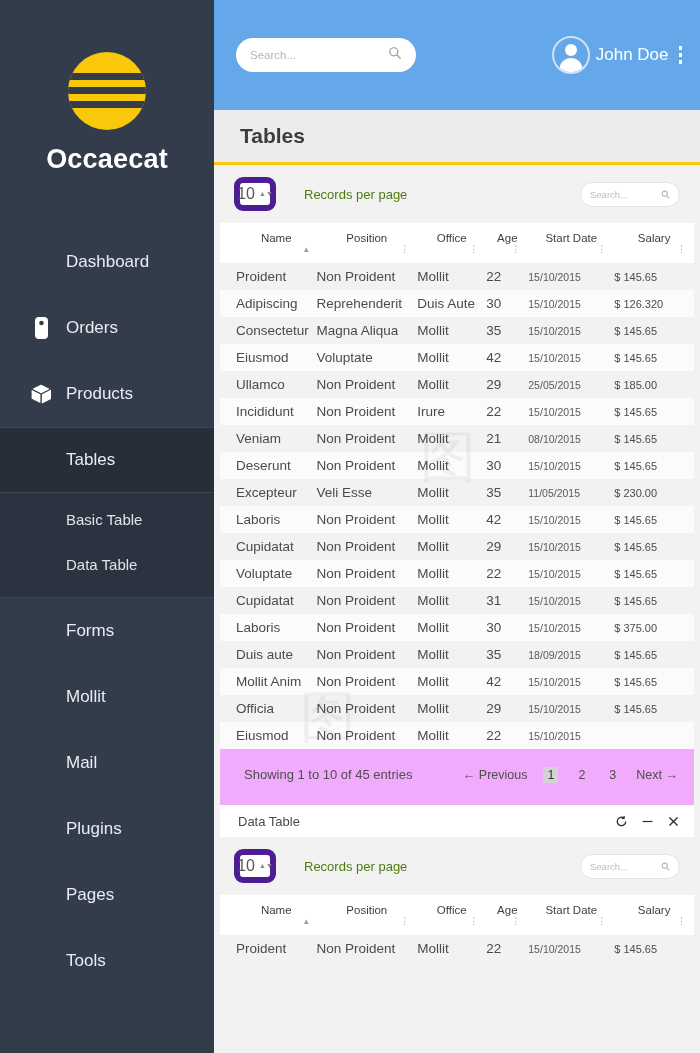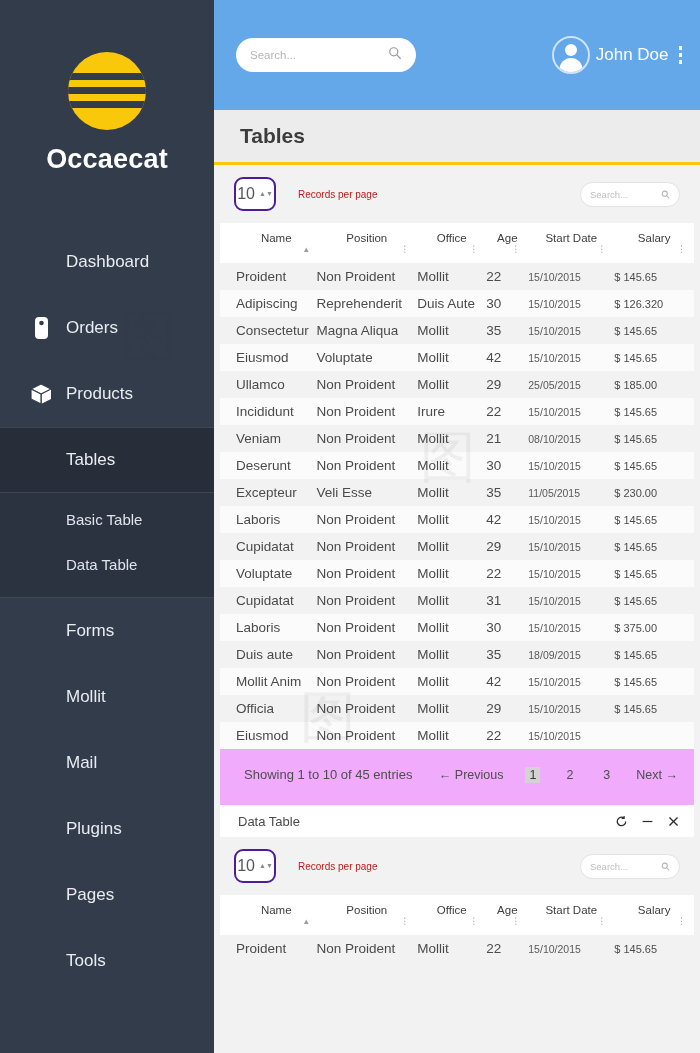--- a/index.html
+++ b/index.html
@@ -111,27 +111,27 @@
     padding: 0 14px 0 18px; margin-bottom: 10px;
   }
   .card-title { font-size: 13px; color: #4a4a4a; }
   .card-actions { margin-left: auto; display: flex; align-items: center; gap: 13px; }
   .ic { color: #333; display: flex; align-items: center; }
 
   .table-toolbar {
     display: flex; align-items: center; padding: 2px 14px 12px 14px;
   }
   .perpage {
-    width: 42px; height: 34px; border: 2px solid #4c1d95; border-radius: 9px;
+    width: 42px; height: 34px; border: 6px solid #4c1d95; border-radius: 9px;
     background: #fff; display: flex; align-items: center; justify-content: center;
     gap: 4px;
   }
   .perpage .val { font-size: 16px; color: #585858; }
   .perpage .caret { display: flex; flex-direction: column; align-items: center; gap: 2px; color: #8a8a8a; font-size: 7px; line-height: 6px; }
-  .perpage-label { margin-left: 22px; font-size: 10px; color: #b91c1c; }
+  .perpage-label { margin-left: 28px; font-size: 13px; color: #4d7c0f; }
   .tbl-search {
     margin-left: auto; width: 100px; height: 25px; border: 1px solid #e2e2e2;
     border-radius: 13px; background: #fff; display: flex; align-items: center;
     justify-content: space-between; padding: 0 9px;
   }
   .tbl-search .ph { font-size: 9.5px; color: #bdbdbd; }
 
   table { width: 100%; border-collapse: collapse; table-layout: fixed; }
   thead th {
     background: #fff; font-size: 11.5px; color: #3e3e3e; font-weight: normal;
@@ -148,21 +148,21 @@
   .c-pos   { width: 96px; }
   .c-off   { width: 66px; }
   .c-age   { width: 40px; }
   .c-date  { width: 82px; font-size: 10.5px !important; color: #5a5a5a; }
   .c-sal   { width: 76px; font-size: 11px !important; color: #4b4b4b; }
 
   .table-foot {
     display: flex; padding: 18px 16px 22px 24px;
     font-size: 13px; color: #4e4e4e; background: #f0abfc;
   }
-  .pager { margin-left: auto; display: flex; align-items: center; gap: 22px; font-size: 12.5px; color: #4e4e4e; }
+  .pager { margin-left: auto; display: flex; align-items: center; gap: 16px; font-size: 12.5px; color: #4e4e4e; }
   .pager .pg { padding: 1px 4px; }
   .pager .pg.active { background: #d3d3d3; color: #3a3a3a; }
 
   .watermark {
     position: absolute; inset: 0; pointer-events: none;
     opacity: .06; z-index: 5;
   }
   .watermark span {
     position: absolute; font-size: 56px; color: #333;
     font-family: "DejaVu Sans", sans-serif;

